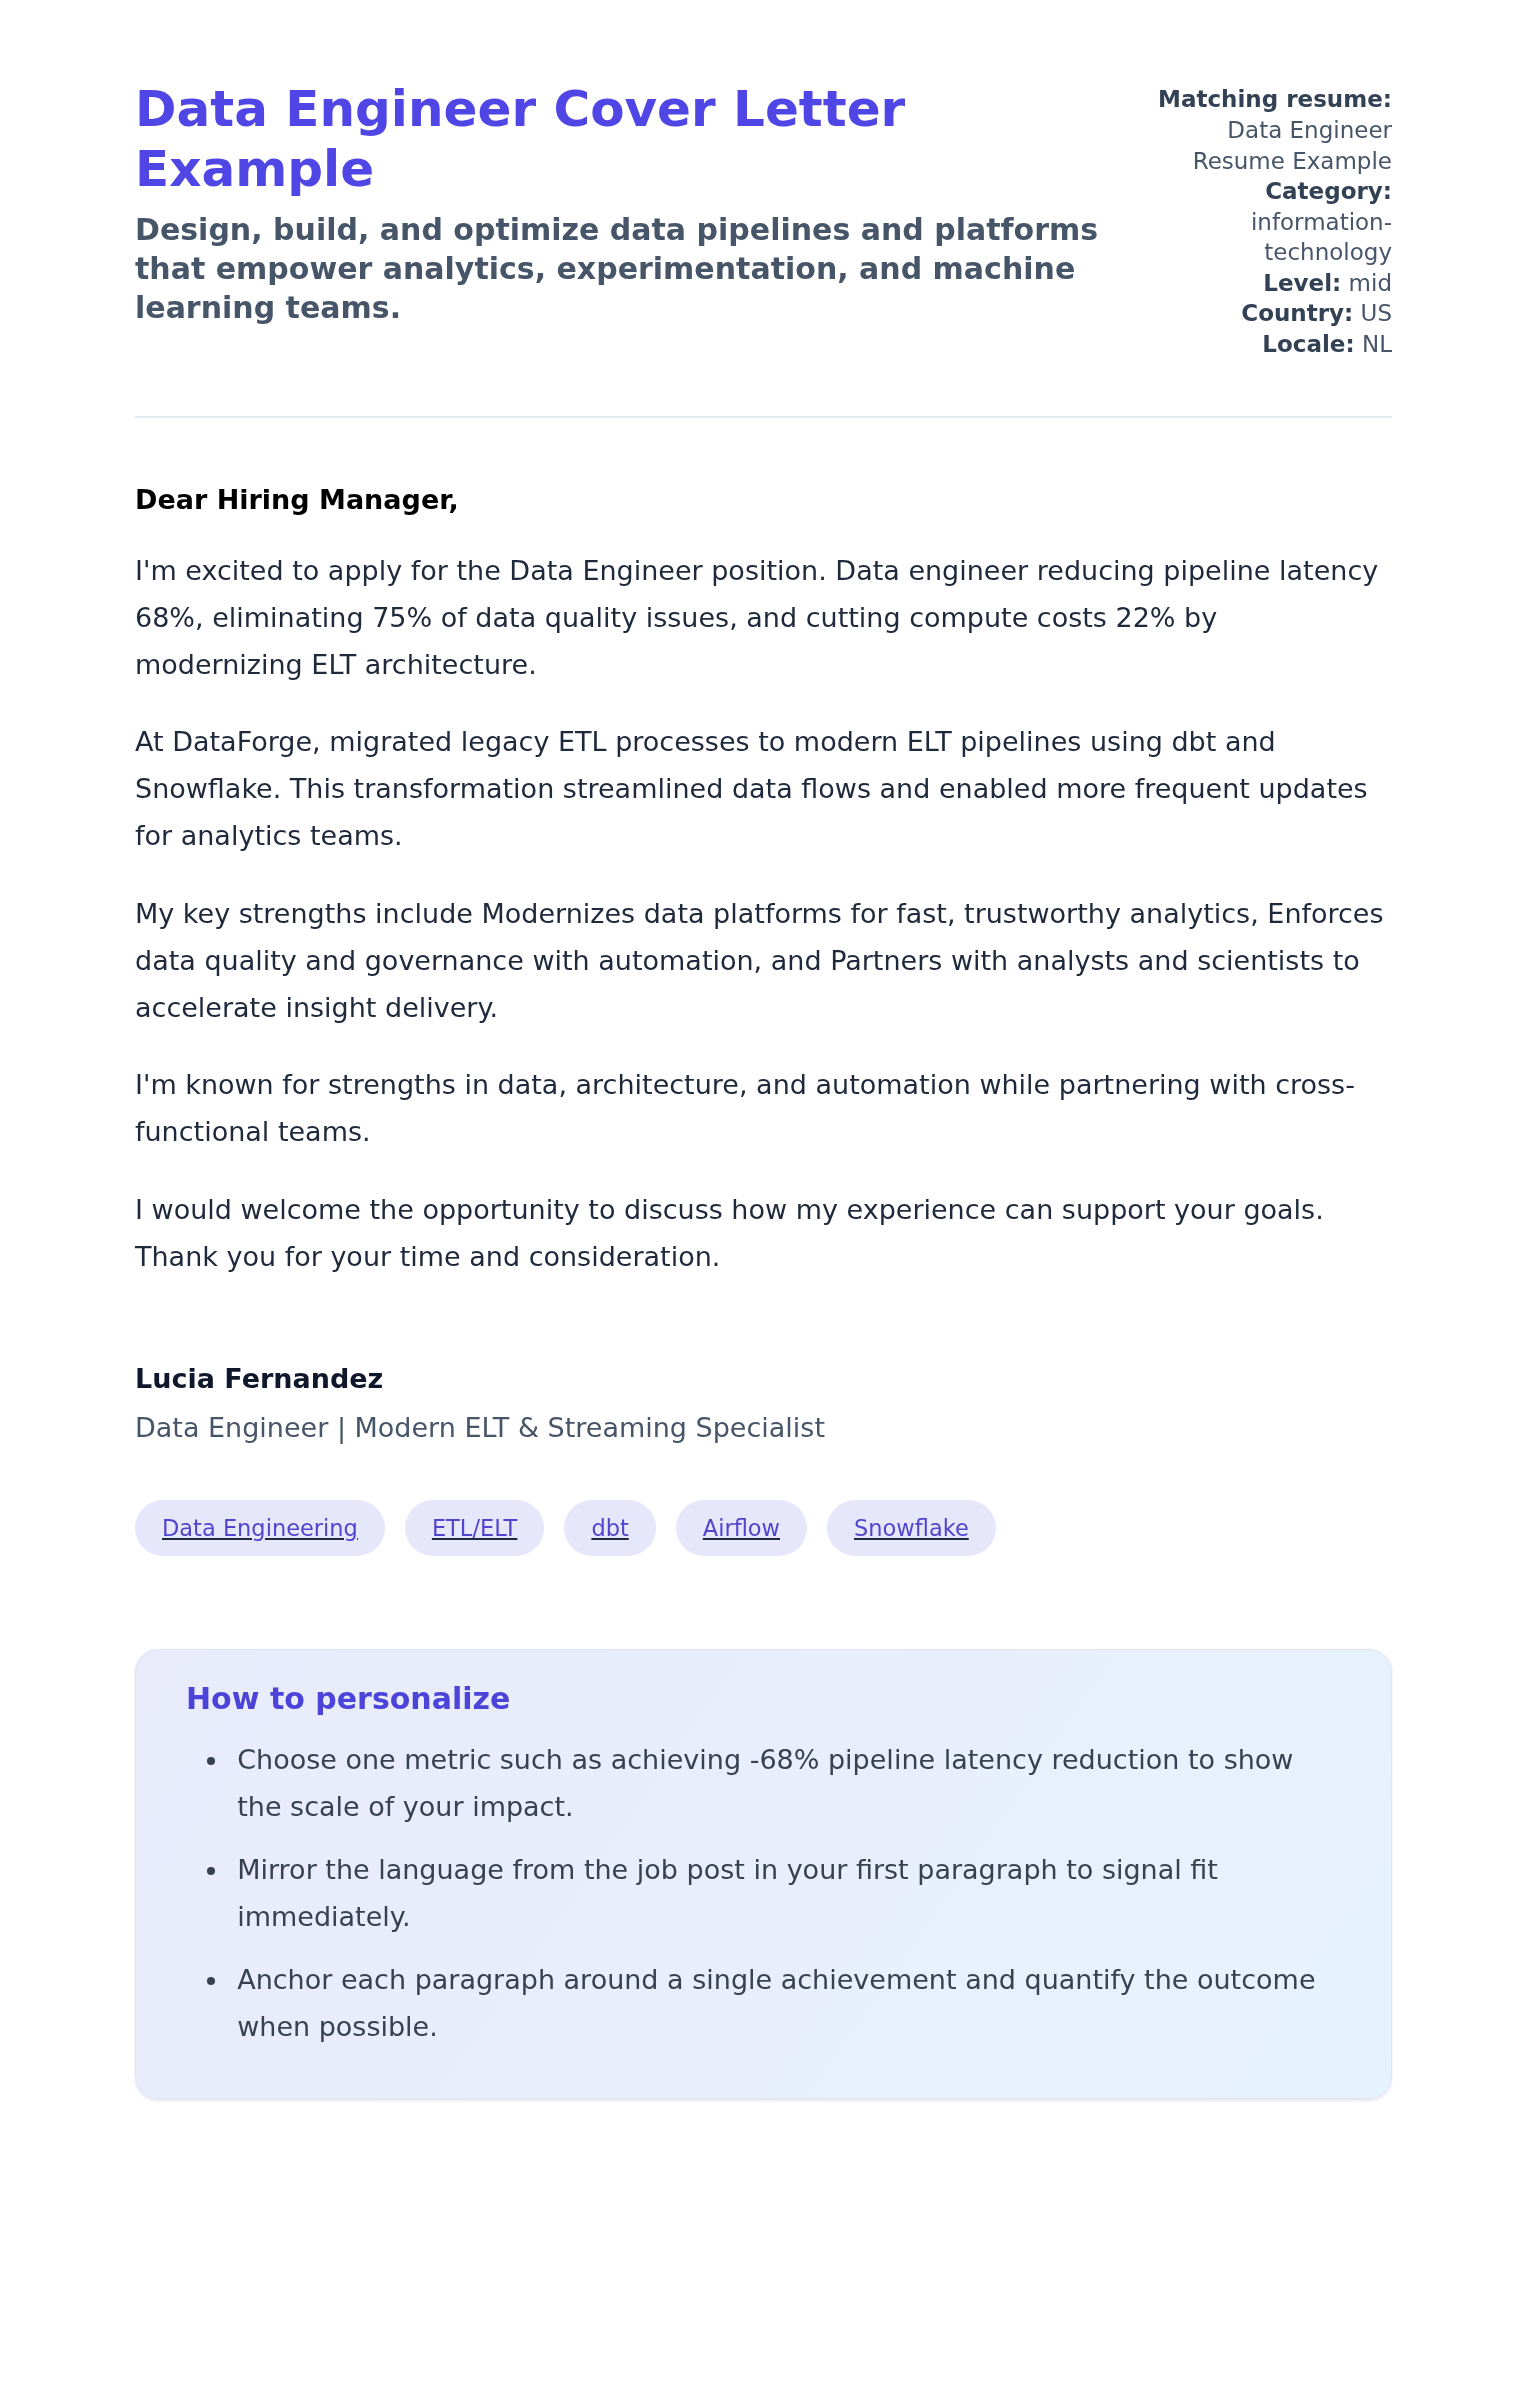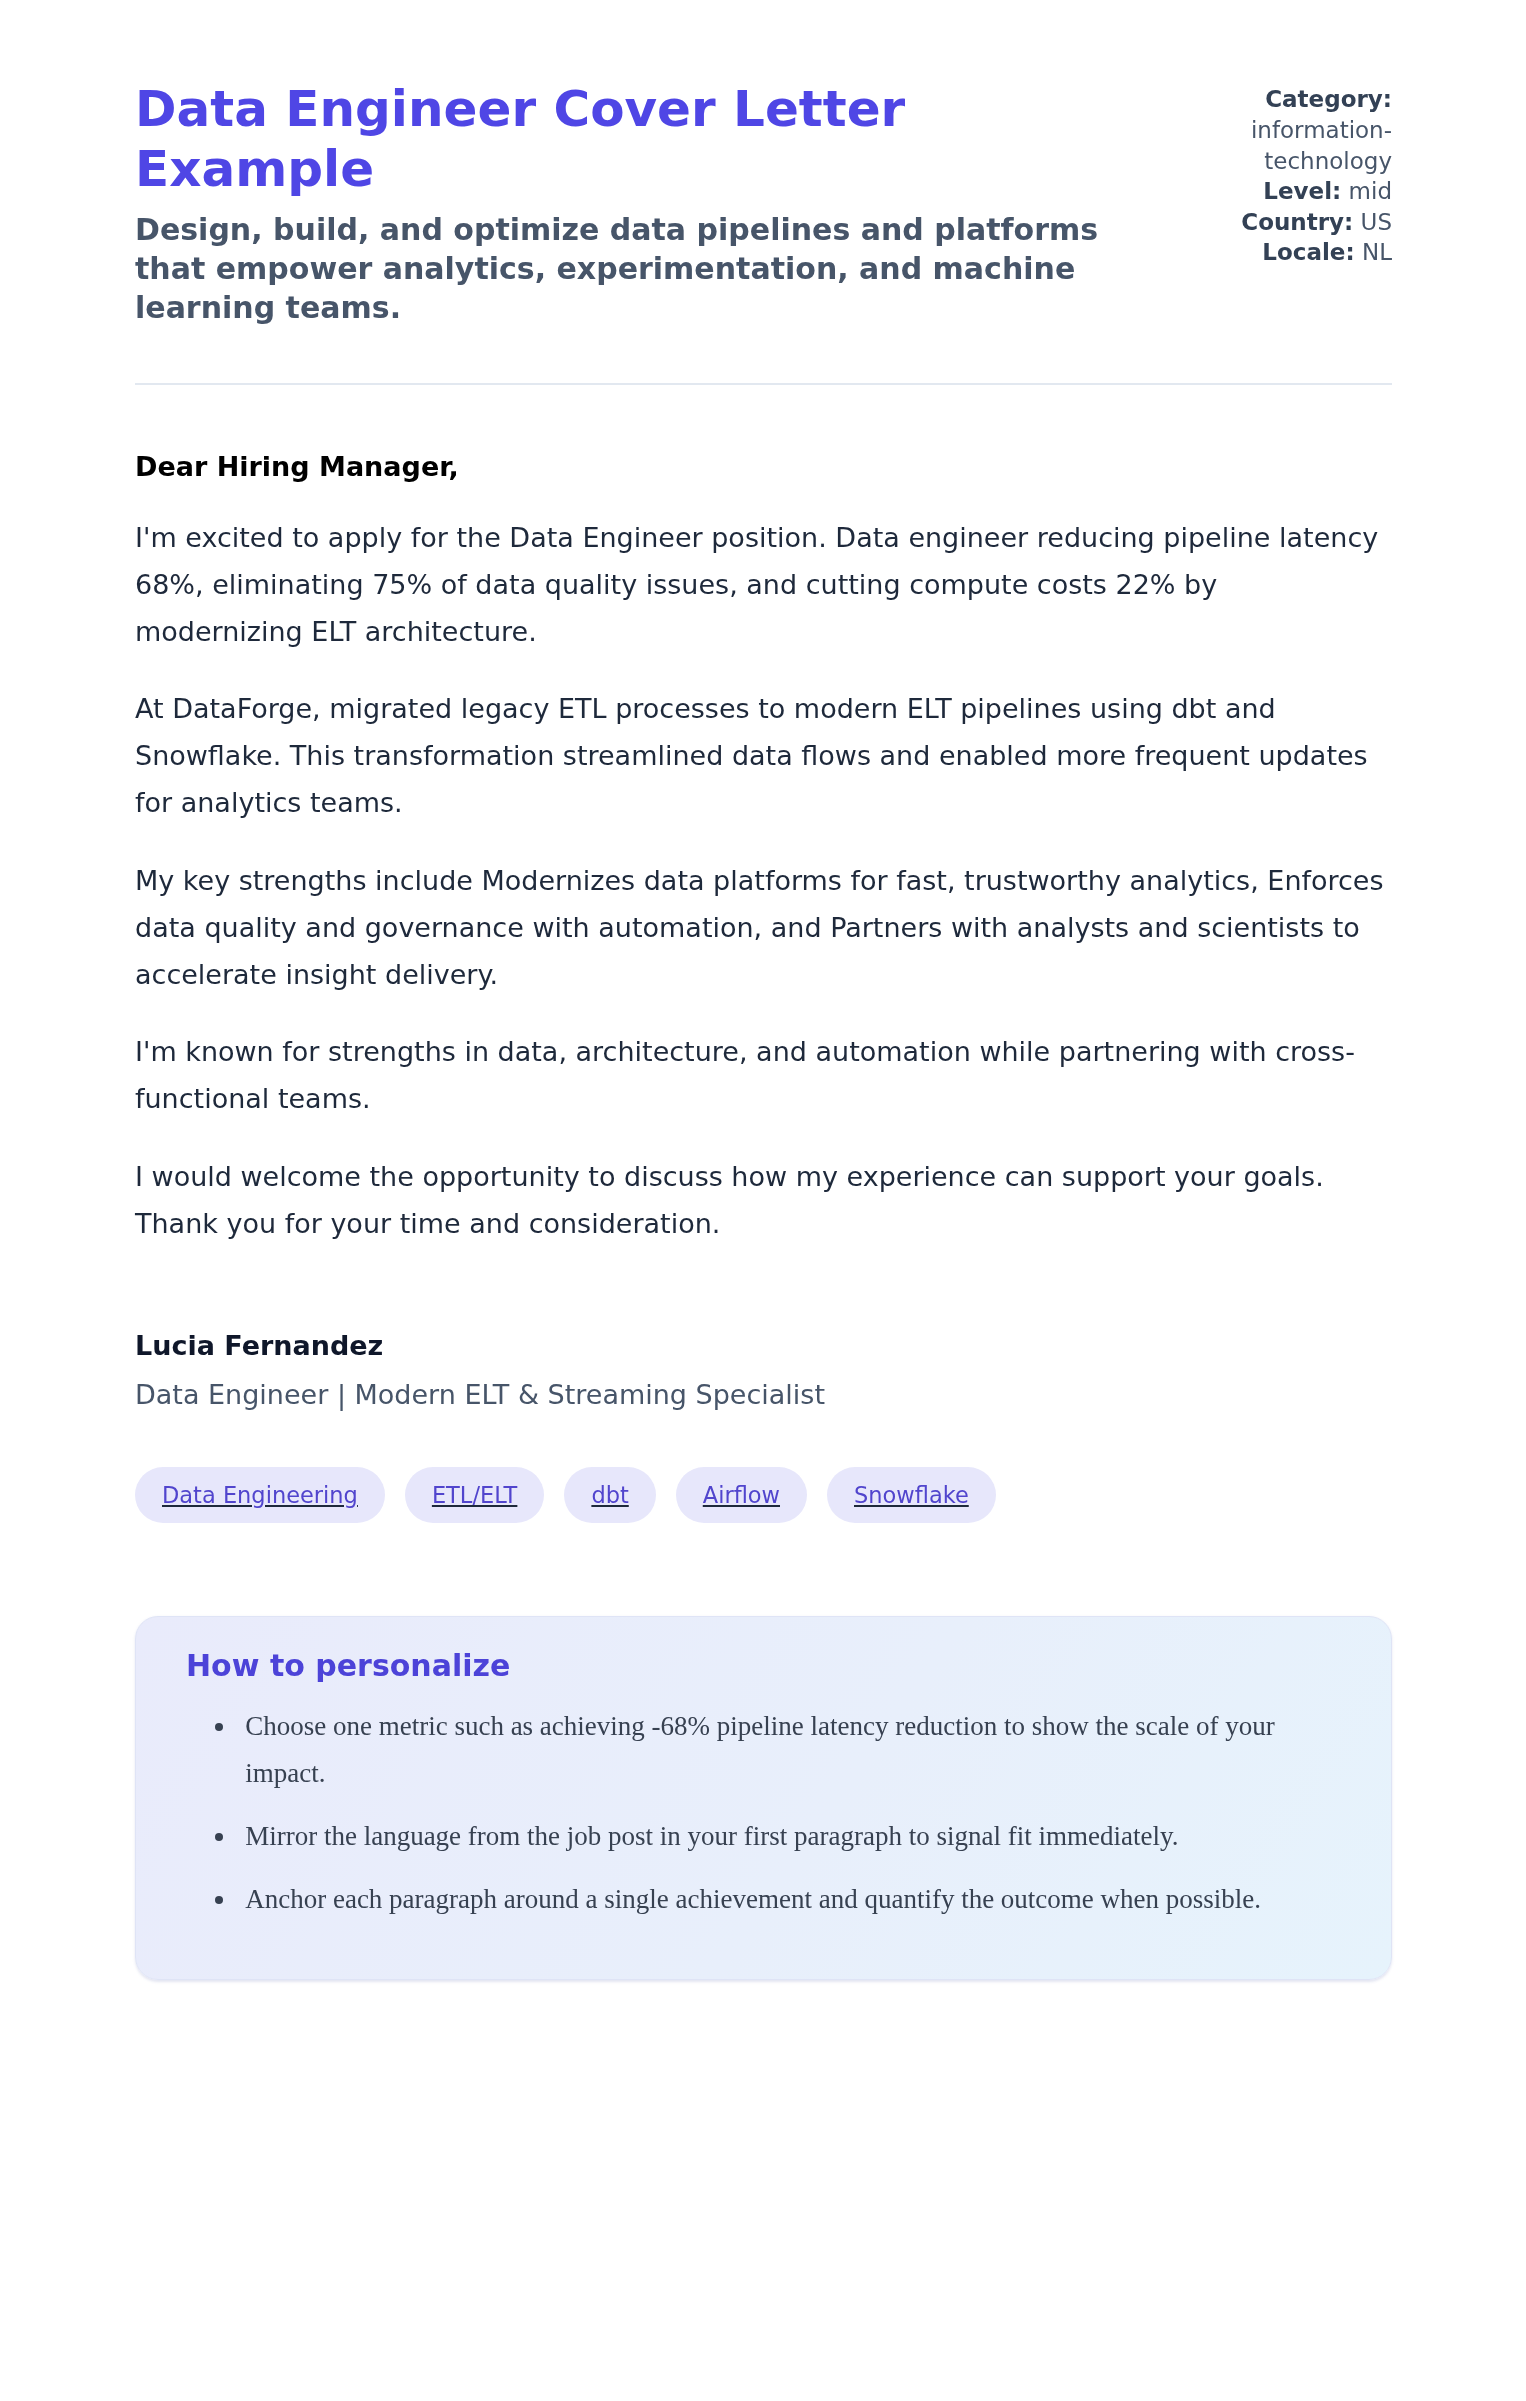--- a/index.html
+++ b/index.html
@@ -121,43 +121,46 @@
     padding: 31px 54px 40px 50px;
     box-sizing: border-box;
   }
   .tips-heading {
     color: #4c43d8;
     font-size: 30px;
     font-weight: bold;
     margin: 0 0 20px 0;
   }
   .tips-list {
-    margin: 16px;
+    margin: 8px;
     padding-left: 36px;
     color: #374151;
-    font-family: Liberation Serif, serif;
   }
   .tips-list li {
     font-size: 27px;
     line-height: 47px;
     margin-top: 16px;
     padding-left: 7.2px;
   }
 </style>
 </head>
 <body>
 
 <div class="container">
 
   <div class="header">
     <div class="header-left">
       <h1 class="page-title">Data Engineer Cover Letter Example</h1>
       <p class="page-subtitle">Design, build, and optimize data pipelines and platforms that empower analytics, experimentation, and machine learning teams.</p>
     </div>
     <div class="meta">
+      <div class="meta-item">
+        <span class="meta-label">Matching resume:</span> 
+        <span class="meta-value">Data Engineer Resume Example</span>
+      </div>
       <div class="meta-item">
         <span class="meta-label">Category:</span> 
         <span class="meta-value">information-technology</span>
       </div>
       <div class="meta-item">
         <span class="meta-label">Level:</span> 
         <span class="meta-value">mid</span>
       </div>
       <div class="meta-item">
         <span class="meta-label">Country:</span> 

